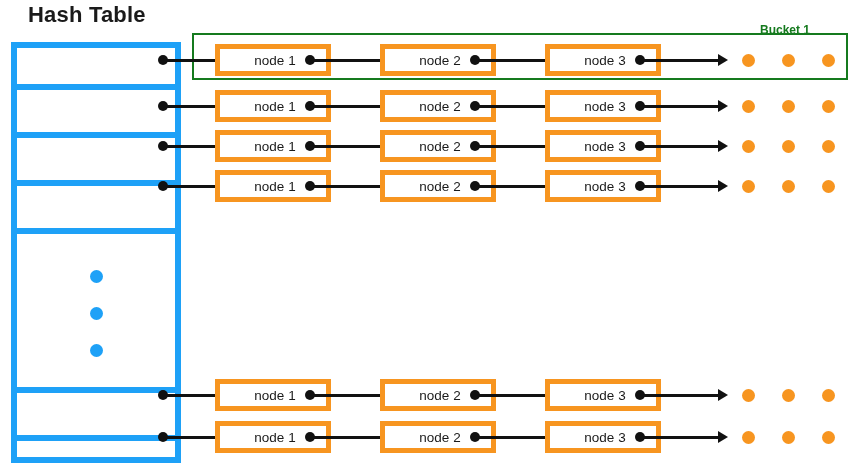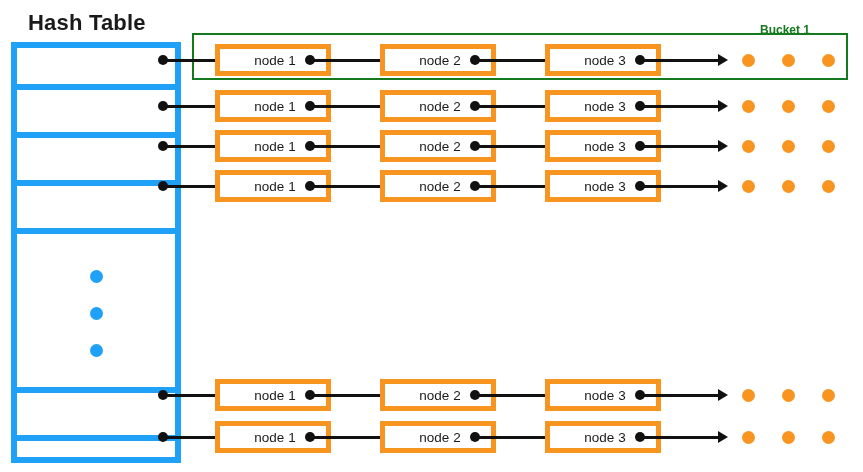--- a/index.html
+++ b/index.html
@@ -3,21 +3,21 @@
 <meta charset="utf-8">
 <style>
   html,body{margin:0;padding:0;background:#ffffff;}
   body{width:863px;height:472px;position:relative;overflow:hidden;
        font-family:"Liberation Sans","DejaVu Sans",sans-serif;}
 
   #stage{position:absolute;left:0;top:0;width:863px;height:472px;}
 
   
   .title{
-    position:absolute;left:28px;top:10px;
+    position:absolute;left:28px;top:2px;
     font-size:22px;font-weight:bold;color:#1a1a1a;letter-spacing:.2px;
     white-space:nowrap;
   }
   .bucket-label{
     position:absolute;left:760px;top:7px;
     font-size:12px;font-weight:bold;color:#157a1e;white-space:nowrap;margin-top:16px;
   }
 
   
   .hash-table{

